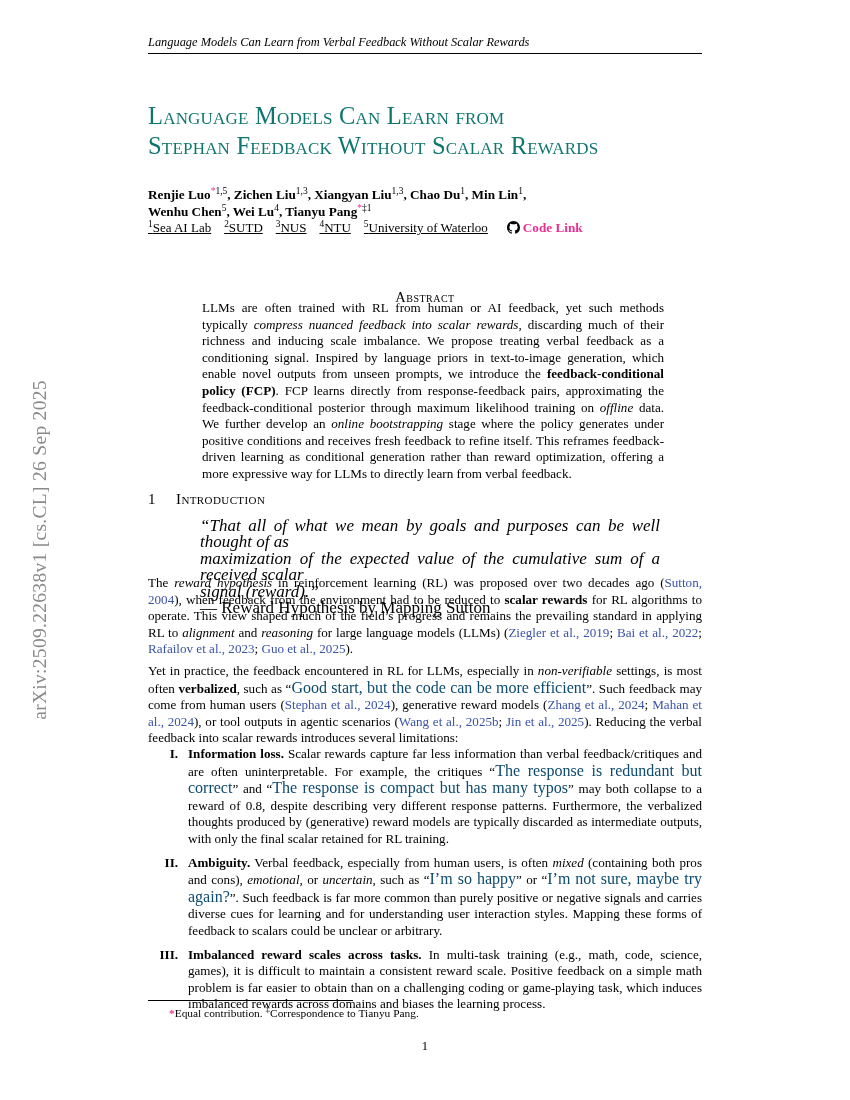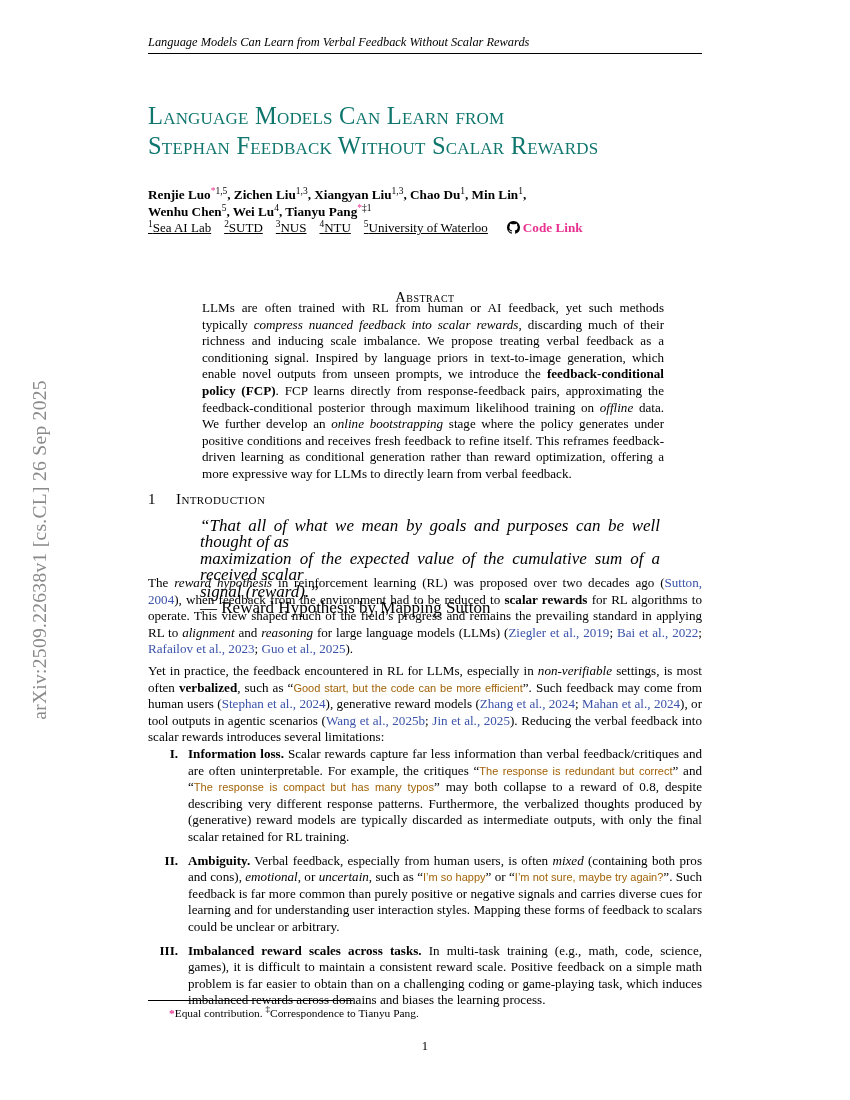--- a/index.html
+++ b/index.html
@@ -207,23 +207,23 @@
     width: 554px;
     font-size: 13.1px;
     line-height: 16.6px;
     text-align: justify;
   }
   #para1 { top: 575px; }
   #para2 { top: 663px; }
 
   .cite { color: #3a52a8; }
   .mono {
-    font-family: Liberation Sans, sans-serif;
-    font-size: 11px;
-    color: #a16207;
+    font-family: Liberation Serif, serif;
+    font-size: 16px;
+    color: #0c4a6e;
   }
 
   
   #limitations {
     position: absolute;
     left: 0px;
     top: 746px;
     width: 554px;
   }
   .lim-item {

